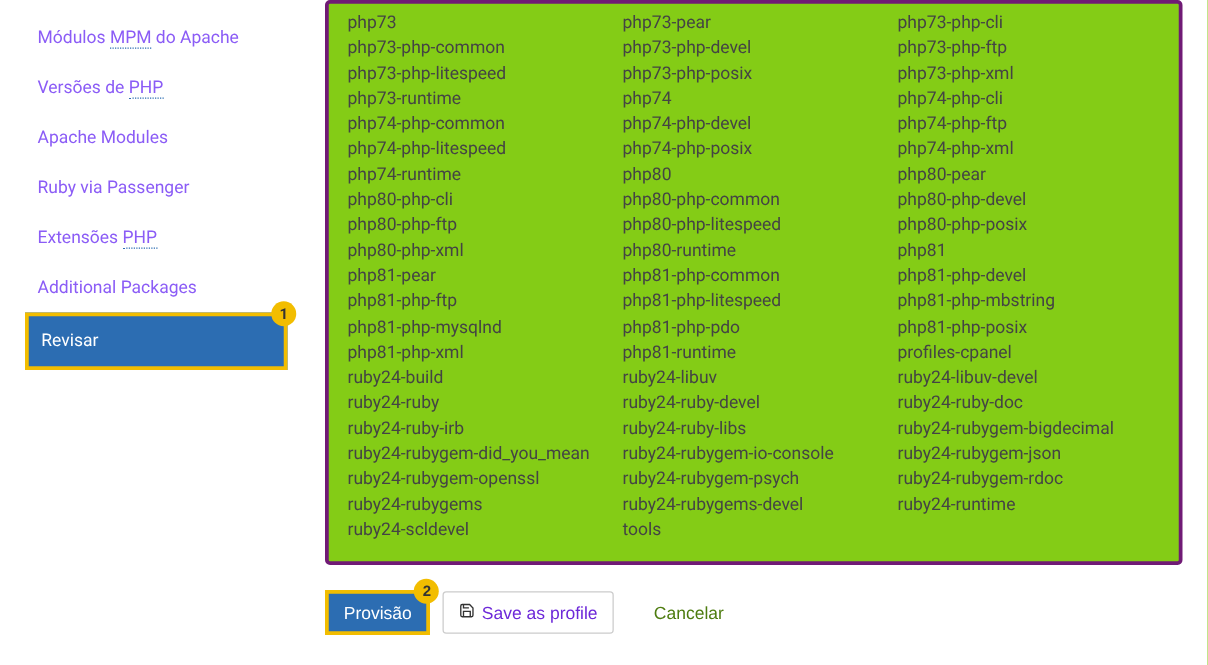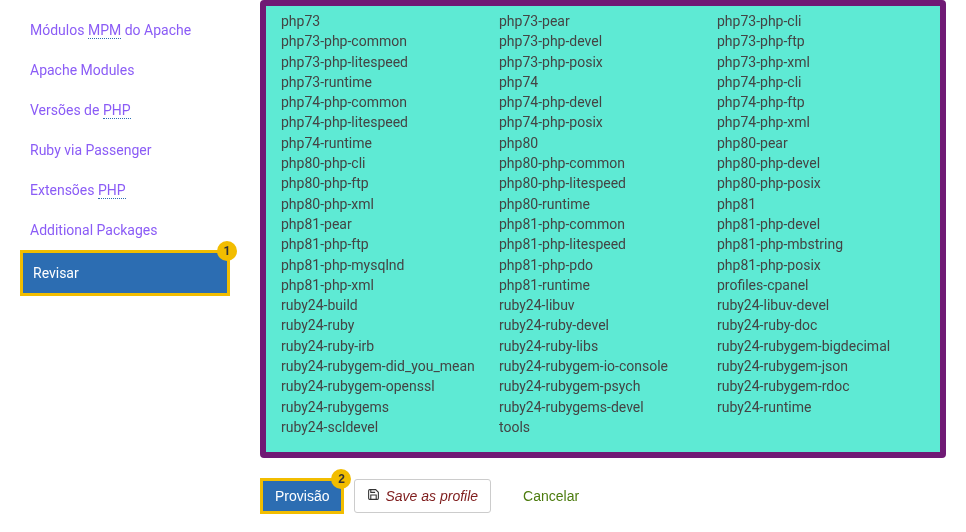--- a/index.html
+++ b/index.html
@@ -55,24 +55,24 @@
   }
   .badge-1 {
     top: -12px;
     right: -10px;
   }
   .main {
     flex: 1;
     padding: 0 20px 20px 20px;
   }
   .package-box {
-    border: 6px solid #701a75;
+    border: 3px solid #701a75;
     border-radius: 4px;
     padding: 5px 15px 15px 15px;
-    background: #5eead4;
+    background: #84cc16;
   }
   .package-columns {
     display: grid;
     grid-template-columns: repeat(3, 1fr);
     column-gap: 10px;
   }
   .package-item {
     color: #444;
     font-size: 14px;
     line-height: 1.45;
@@ -94,30 +94,29 @@
     font-size: 14px;
     cursor: pointer;
     position: relative;
   }
   .badge-2 {
     top: -12px;
     right: -10px;
   }
   .btn-secondary {
     background: #fff;
-    color: #7f1d1d;
+    color: #6d28d9;
     border: 1px solid #ccc;
     border-radius: 3px;
     padding: 8px 12px;
     font-size: 14px;
     cursor: pointer;
     display: flex;
     align-items: center;
     gap: 5px;
-    font-style: italic;
   }
   .btn-link {
     color: #4d7c0f;
     background: none;
     border: none;
     padding: 8px 12px;
     font-size: 14px;
     cursor: pointer;
     margin-left: 10px;
   }
@@ -127,24 +126,24 @@
 </style>
 </head>
 <body>
 
 <div class="container">
   <div class="sidebar">
     <div class="sidebar-item">
       <span>Módulos </span><span class="dotted">MPM</span><span> do Apache</span>
     </div>
     <div class="sidebar-item">
+      <span>Versões de </span><span class="dotted">PHP</span>
+    </div>
+    <div class="sidebar-item">
       <span>Apache Modules</span>
-    </div>
-    <div class="sidebar-item">
-      <span>Versões de </span><span class="dotted">PHP</span>
     </div>
     <div class="sidebar-item">
       <span>Ruby via Passenger</span>
     </div>
     <div class="sidebar-item">
       <span>Extensões </span><span class="dotted">PHP</span>
     </div>
     <div class="sidebar-item">
       <span>Additional Packages</span>
     </div>

